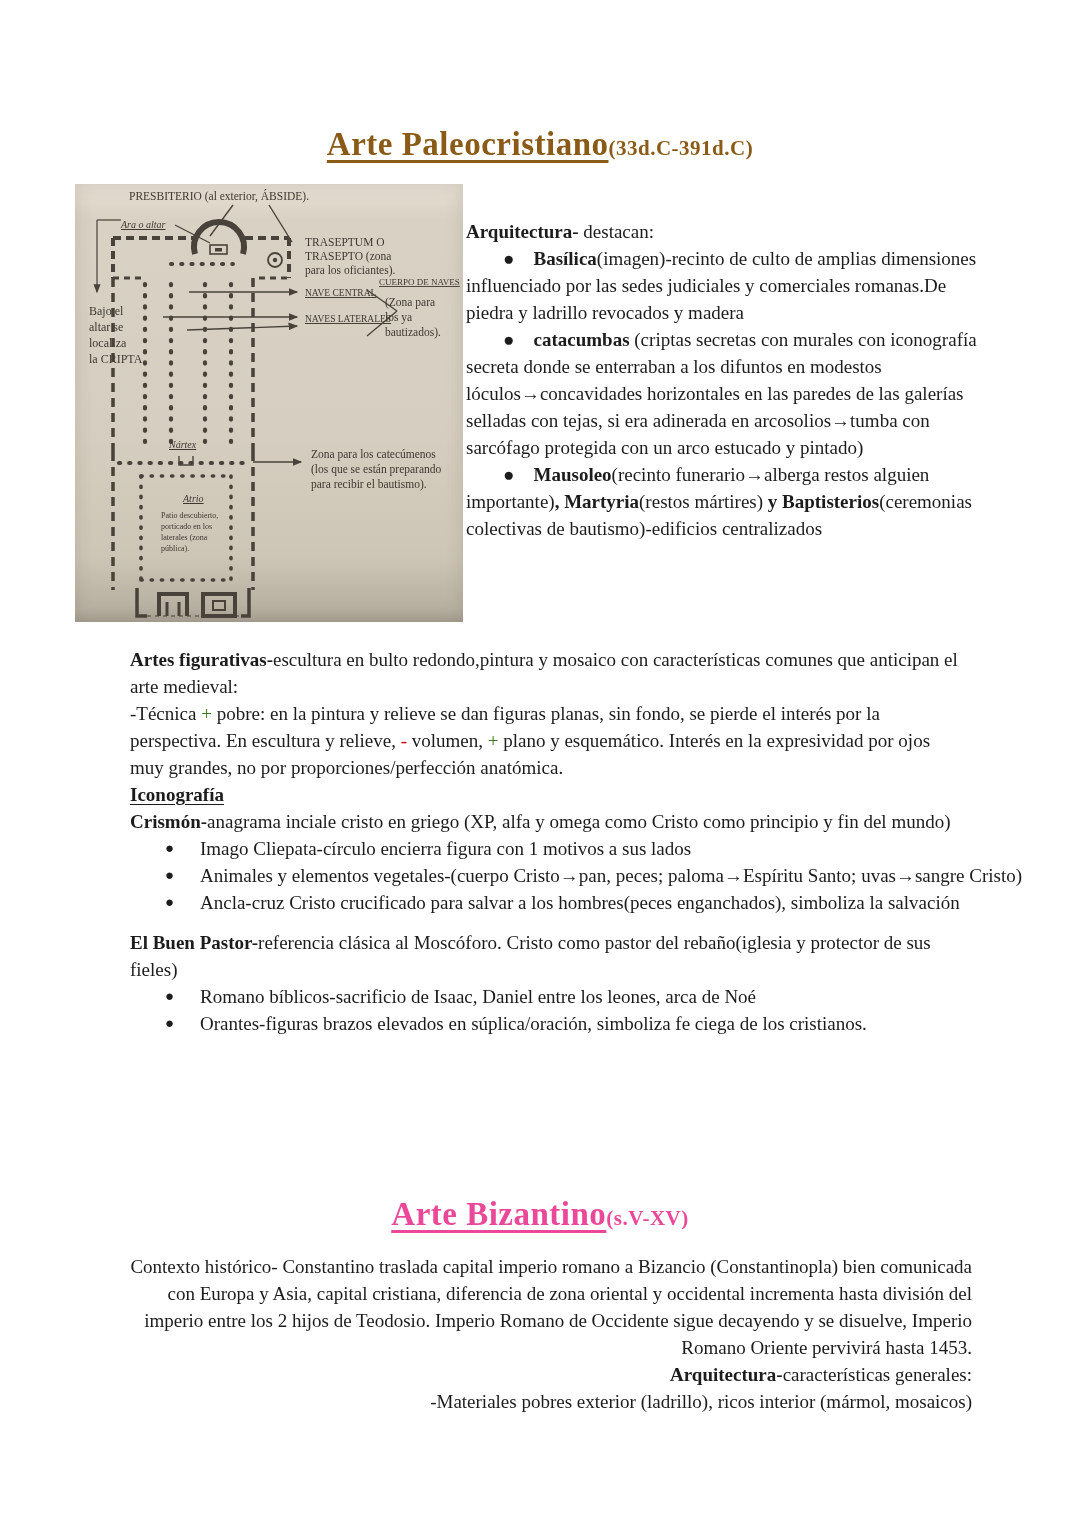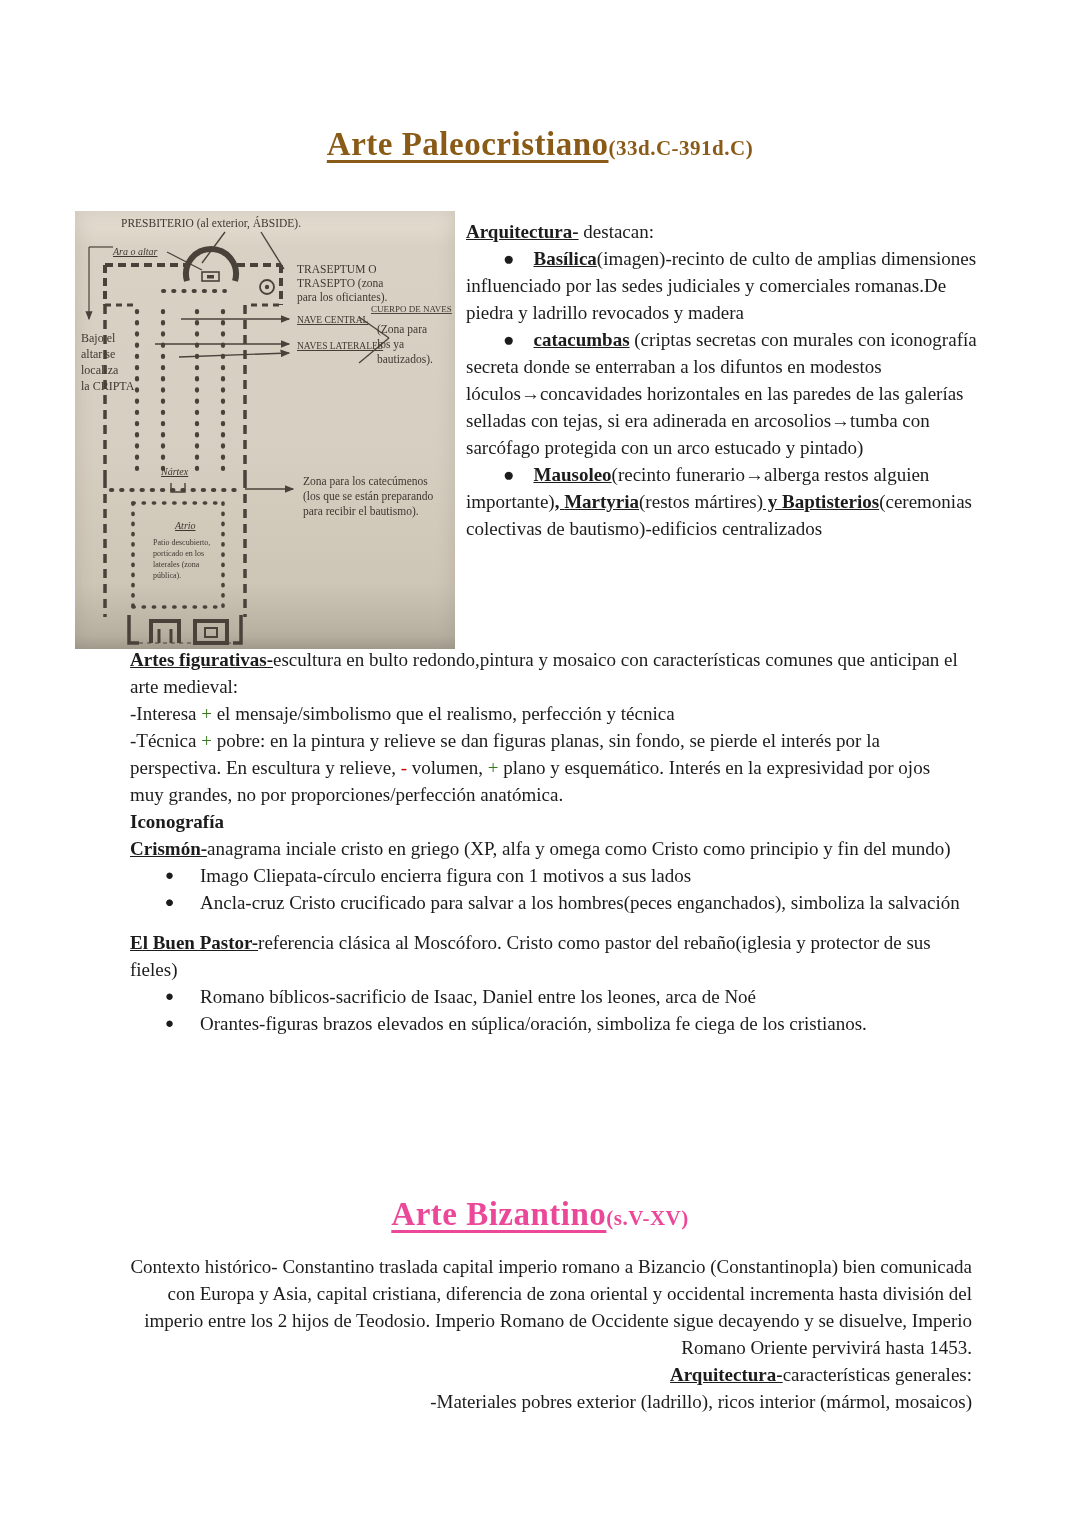--- a/index.html
+++ b/index.html
@@ -13,22 +13,22 @@
   
   .h-main{width:1080px;text-align:center;}
   .h-main .t1{font-size:33px;font-weight:bold;letter-spacing:.5px;}
   .h-main .t1 .main{text-decoration:underline;text-decoration-thickness:3px;text-underline-offset:5px;}
   .h-main .t1 .sub{font-size:21px;}
   .h-paleo{color:#8a5a17;}
   .h-biz{color:#ec4899;}
 
   
   .rp{margin:0;font-size:19px;line-height:27px;white-space:pre-wrap;}
-  .rp .b{font-weight:bold;text-decoration:underline;}
-  .rp .bu{font-weight:bold;text-underline-offset:3px;}
+  .rp .b{font-weight:bold;}
+  .rp .bu{font-weight:bold;text-decoration:underline;text-underline-offset:3px;}
   .rp .g{color:#38761d;}
   .rp .r{color:#cc0000;}
   .rp.fi{text-indent:37px;}
   .rp.li{position:relative;padding-left:70px;}
   .rp.li .blt{position:absolute;left:35px;top:0;font-size:15px;}
   .rp.gap{margin-top:13px;}
 
   #right-col .rp{width:520px;}
   #body-flow .rp{width:828px;}
   #context-flow .rp{width:842px;text-align:right;}
@@ -47,21 +47,21 @@
 </style>
 </head>
 <body>
 
 <div class="abs h-main h-paleo" style="top:126px;left:0;">
   <span class="t1">
     <span class="main">Arte Paleocristiano</span><span class="sub">(33d.C-391d.C)</span>
   </span>
 </div>
 
-<div id="figure-photo" class="abs" style="left:75px;top:211px;">
+<div id="figure-photo" class="abs" style="left:75px;top:184px;padding-left:8px;">
   <svg width="380" height="438" viewBox="0 0 380 438">
     <defs>
       <marker id="ah" markerWidth="9" markerHeight="8" refX="6.5" refY="3" orient="auto">
         <path d="M0,0 L7.5,3 L0,6 z" fill="#48423a"></path>
       </marker>
     </defs>
 
     <text class="figt" x="46" y="16" font-size="11.5">PRESBITERIO (al exterior, ÁBSIDE).</text>
     <line class="fig-ink" x1="150" y1="21" x2="127" y2="52" stroke-width="1.4"></line>
     <line class="fig-ink" x1="186" y1="21" x2="209" y2="58" stroke-width="1.4"></line>
@@ -149,26 +149,25 @@
 
 <div id="right-col" class="abs" style="left:466px;top:218px;">
     <p class="rp"><span class="b">Arquitectura-</span><span> destacan:</span></p>
     <p class="rp fi"><span>● </span><span class="b">Basílica</span><span>(imagen)-recinto de culto de amplias dimensiones influenciado por las sedes judiciales y comerciales romanas.De piedra y ladrillo revocados y madera</span></p>
     <p class="rp fi"><span>● </span><span class="b">catacumbas</span><span> (criptas secretas con murales con iconografía secreta donde se enterraban a los difuntos en modestos lóculos→concavidades horizontales en las paredes de las galerías selladas con tejas, si era adinerada en arcosolios→tumba con sarcófago protegida con un arco estucado y pintado)</span></p>
     <p class="rp fi"><span>● </span><span class="b">Mausoleo</span><span>(recinto funerario→alberga restos alguien importante)</span><span class="b">, </span><span class="b">Martyria</span><span>(restos mártires)</span><span class="b"> y </span><span class="b">Baptisterios</span><span>(ceremonias colectivas de bautismo)-edificios centralizados</span></p>
   </div>
 
 <div id="body-flow" class="abs" style="left:130px;top:646px;">
     <p class="rp"><span class="b">Artes figurativas-</span><span>escultura en bulto redondo,pintura y mosaico con características comunes que anticipan el arte medieval:</span></p>
-    <p class="rp"><span>-Interesa </span><span class="g">+</span><span> el mensaje/simbolismo que el realismo, perfección y técnica</span></p>
     <p class="rp"><span>-Técnica </span><span class="g">+</span><span> pobre: en la pintura y relieve se dan figuras planas, sin fondo, se pierde el interés por la perspectiva. En escultura y relieve, </span><span class="r">-</span><span> volumen, </span><span class="g">+</span><span> plano y esquemático. Interés en la expresividad por ojos muy grandes, no por proporciones/perfección anatómica.</span></p>
     <p class="rp"><span class="bu">Iconografía</span></p>
     <p class="rp"><span class="b">Crismón-</span><span>anagrama inciale cristo en griego (XP, alfa y omega como Cristo como principio y fin del mundo)</span></p>
     <p class="rp li"><span class="blt">●</span><span>Imago Cliepata-círculo encierra figura con 1 motivos a sus lados</span></p>
-    <p class="rp li"><span class="blt">●</span></p>
+    <p class="rp li"><span class="blt">●</span><span>Animales y elementos vegetales-(cuerpo Cristo→pan, peces; paloma→Espíritu Santo; uvas→sangre Cristo)</span></p>
     <p class="rp li"><span class="blt">●</span><span>Ancla-cruz Cristo crucificado para salvar a los hombres(peces enganchados), simboliza la salvación</span></p>
     <p class="rp gap"><span class="b">El Buen Pastor-</span><span>referencia clásica al Moscóforo. Cristo como pastor del rebaño(iglesia y protector de sus fieles)</span></p>
     <p class="rp li"><span class="blt">●</span><span>Romano bíblicos-sacrificio de Isaac, Daniel entre los leones, arca de Noé</span></p>
     <p class="rp li"><span class="blt">●</span><span>Orantes-figuras brazos elevados en súplica/oración, simboliza fe ciega de los cristianos.</span></p>
   </div>
 
 <div class="abs h-main h-biz" style="top:1196px;left:0;">
   <span class="t1">
     <span class="main">Arte Bizantino</span><span class="sub">(s.V-XV)</span>
   </span>

